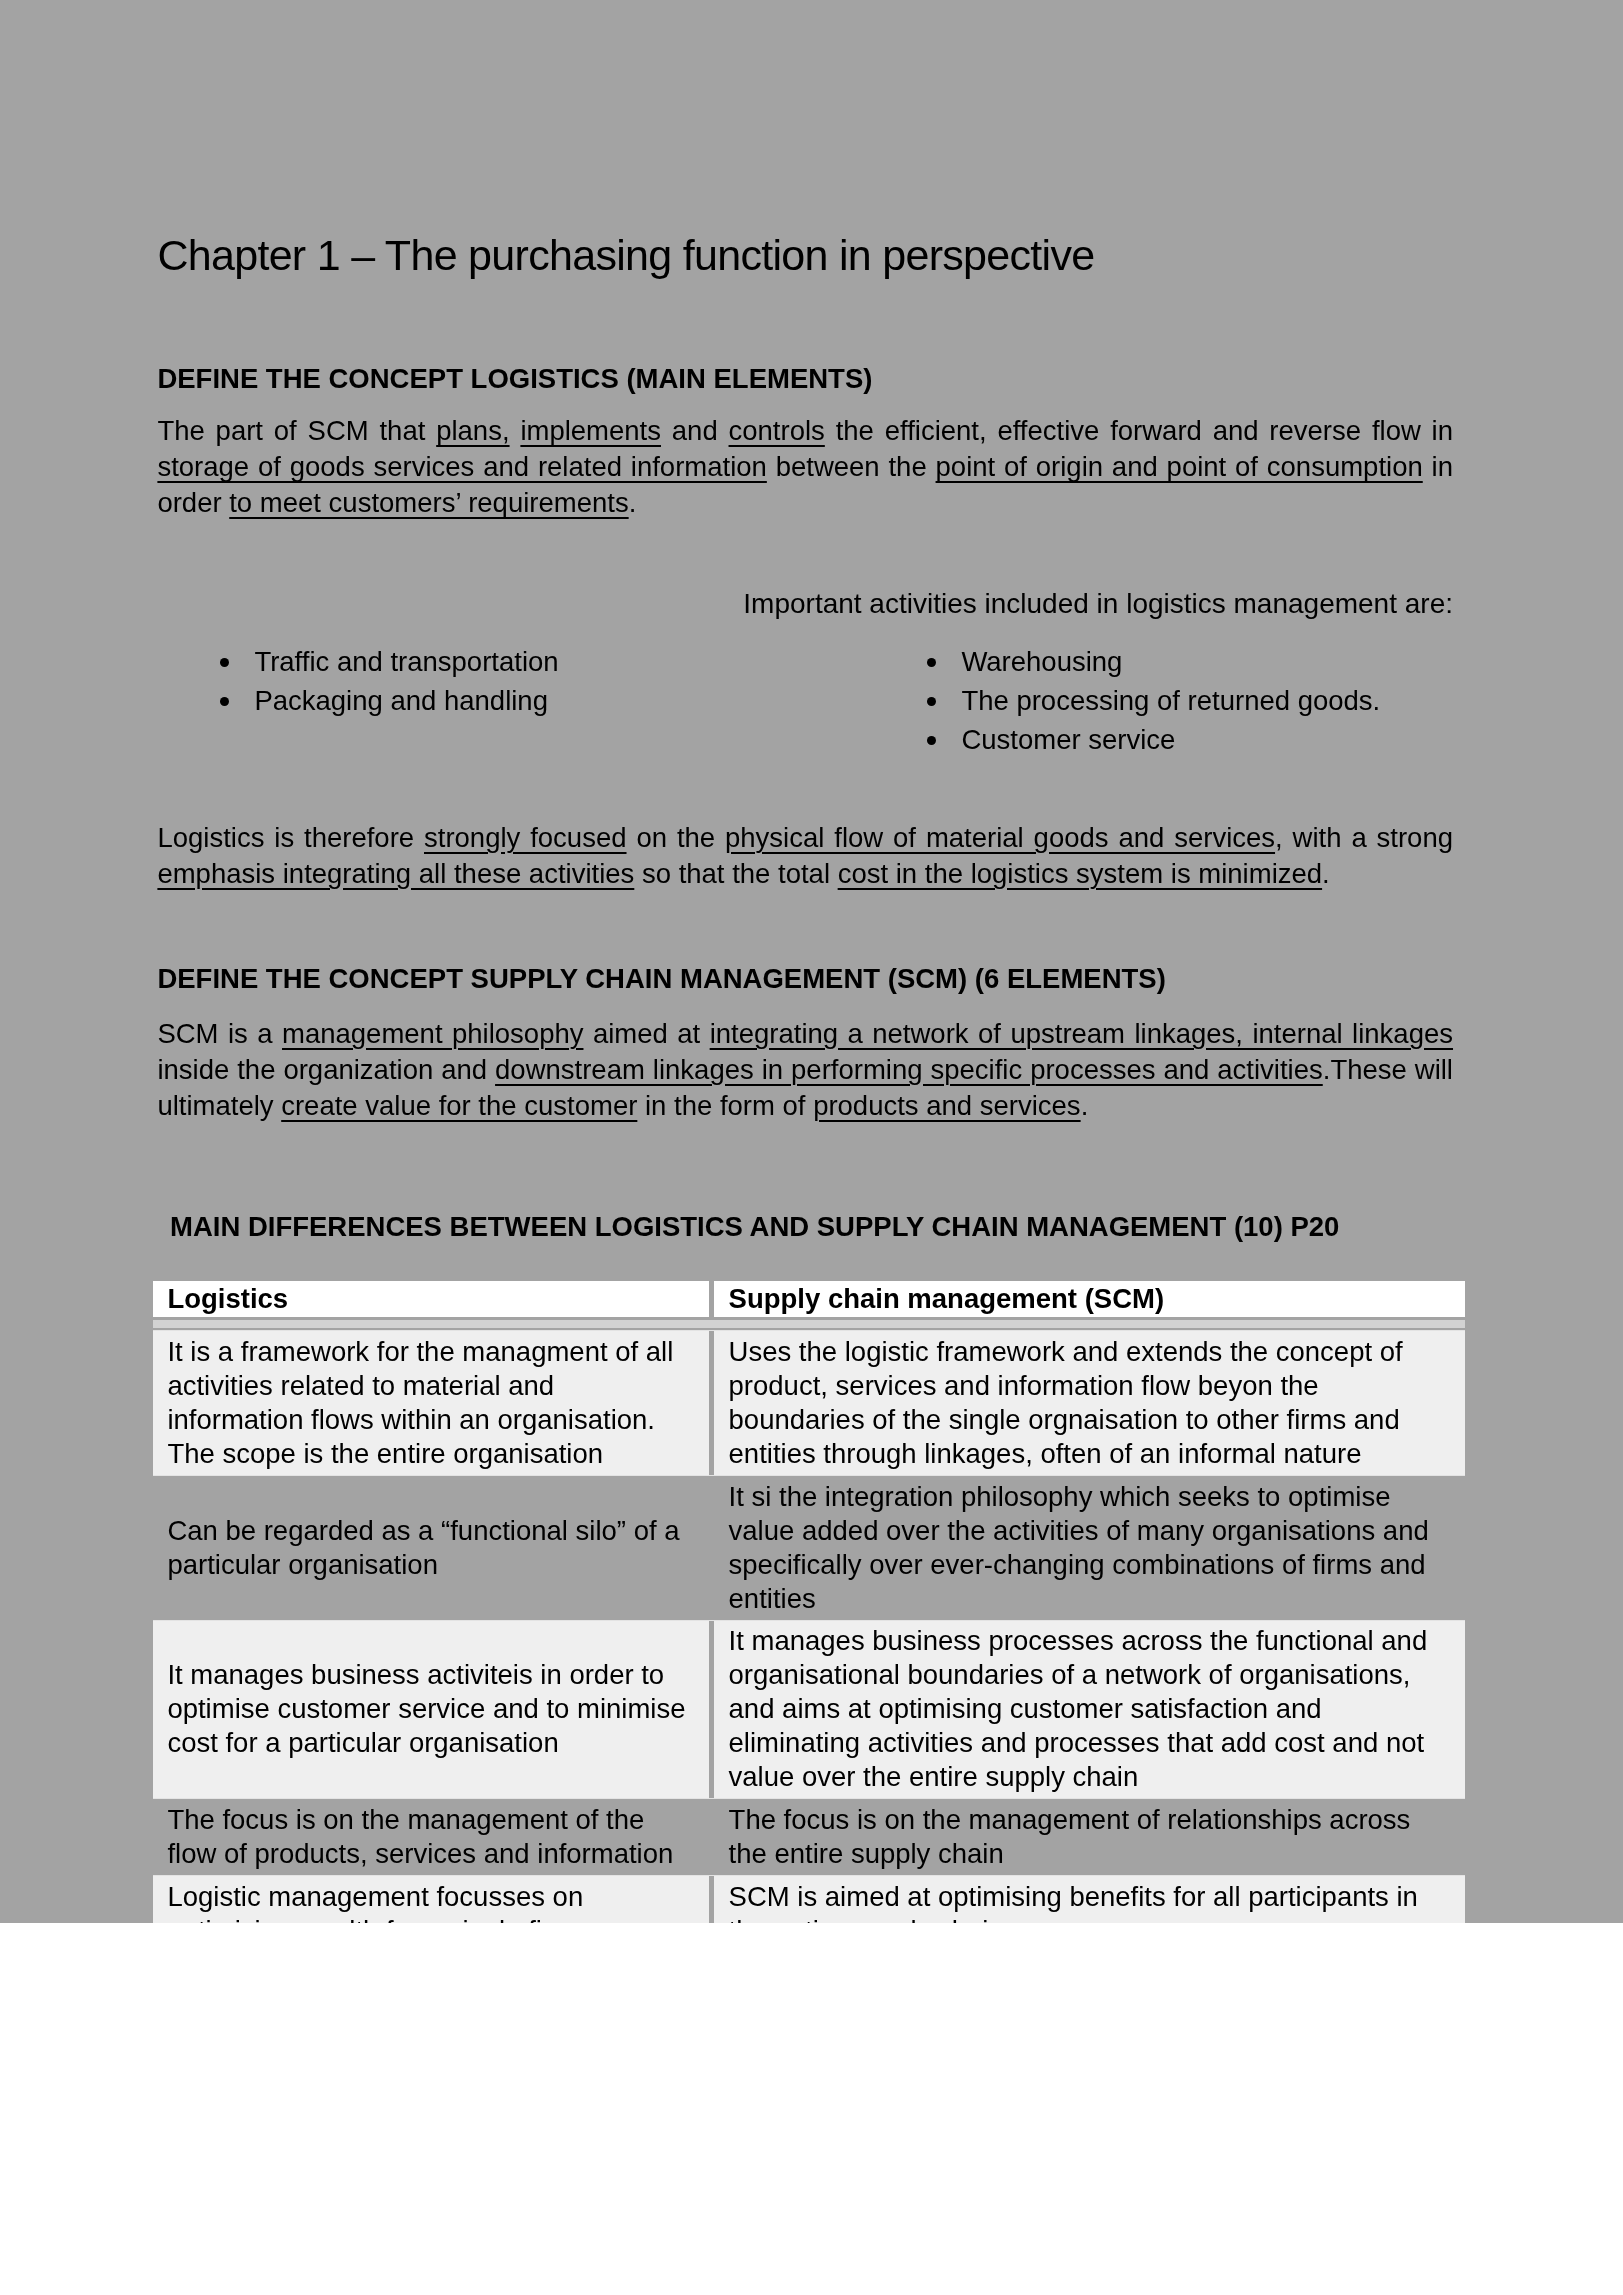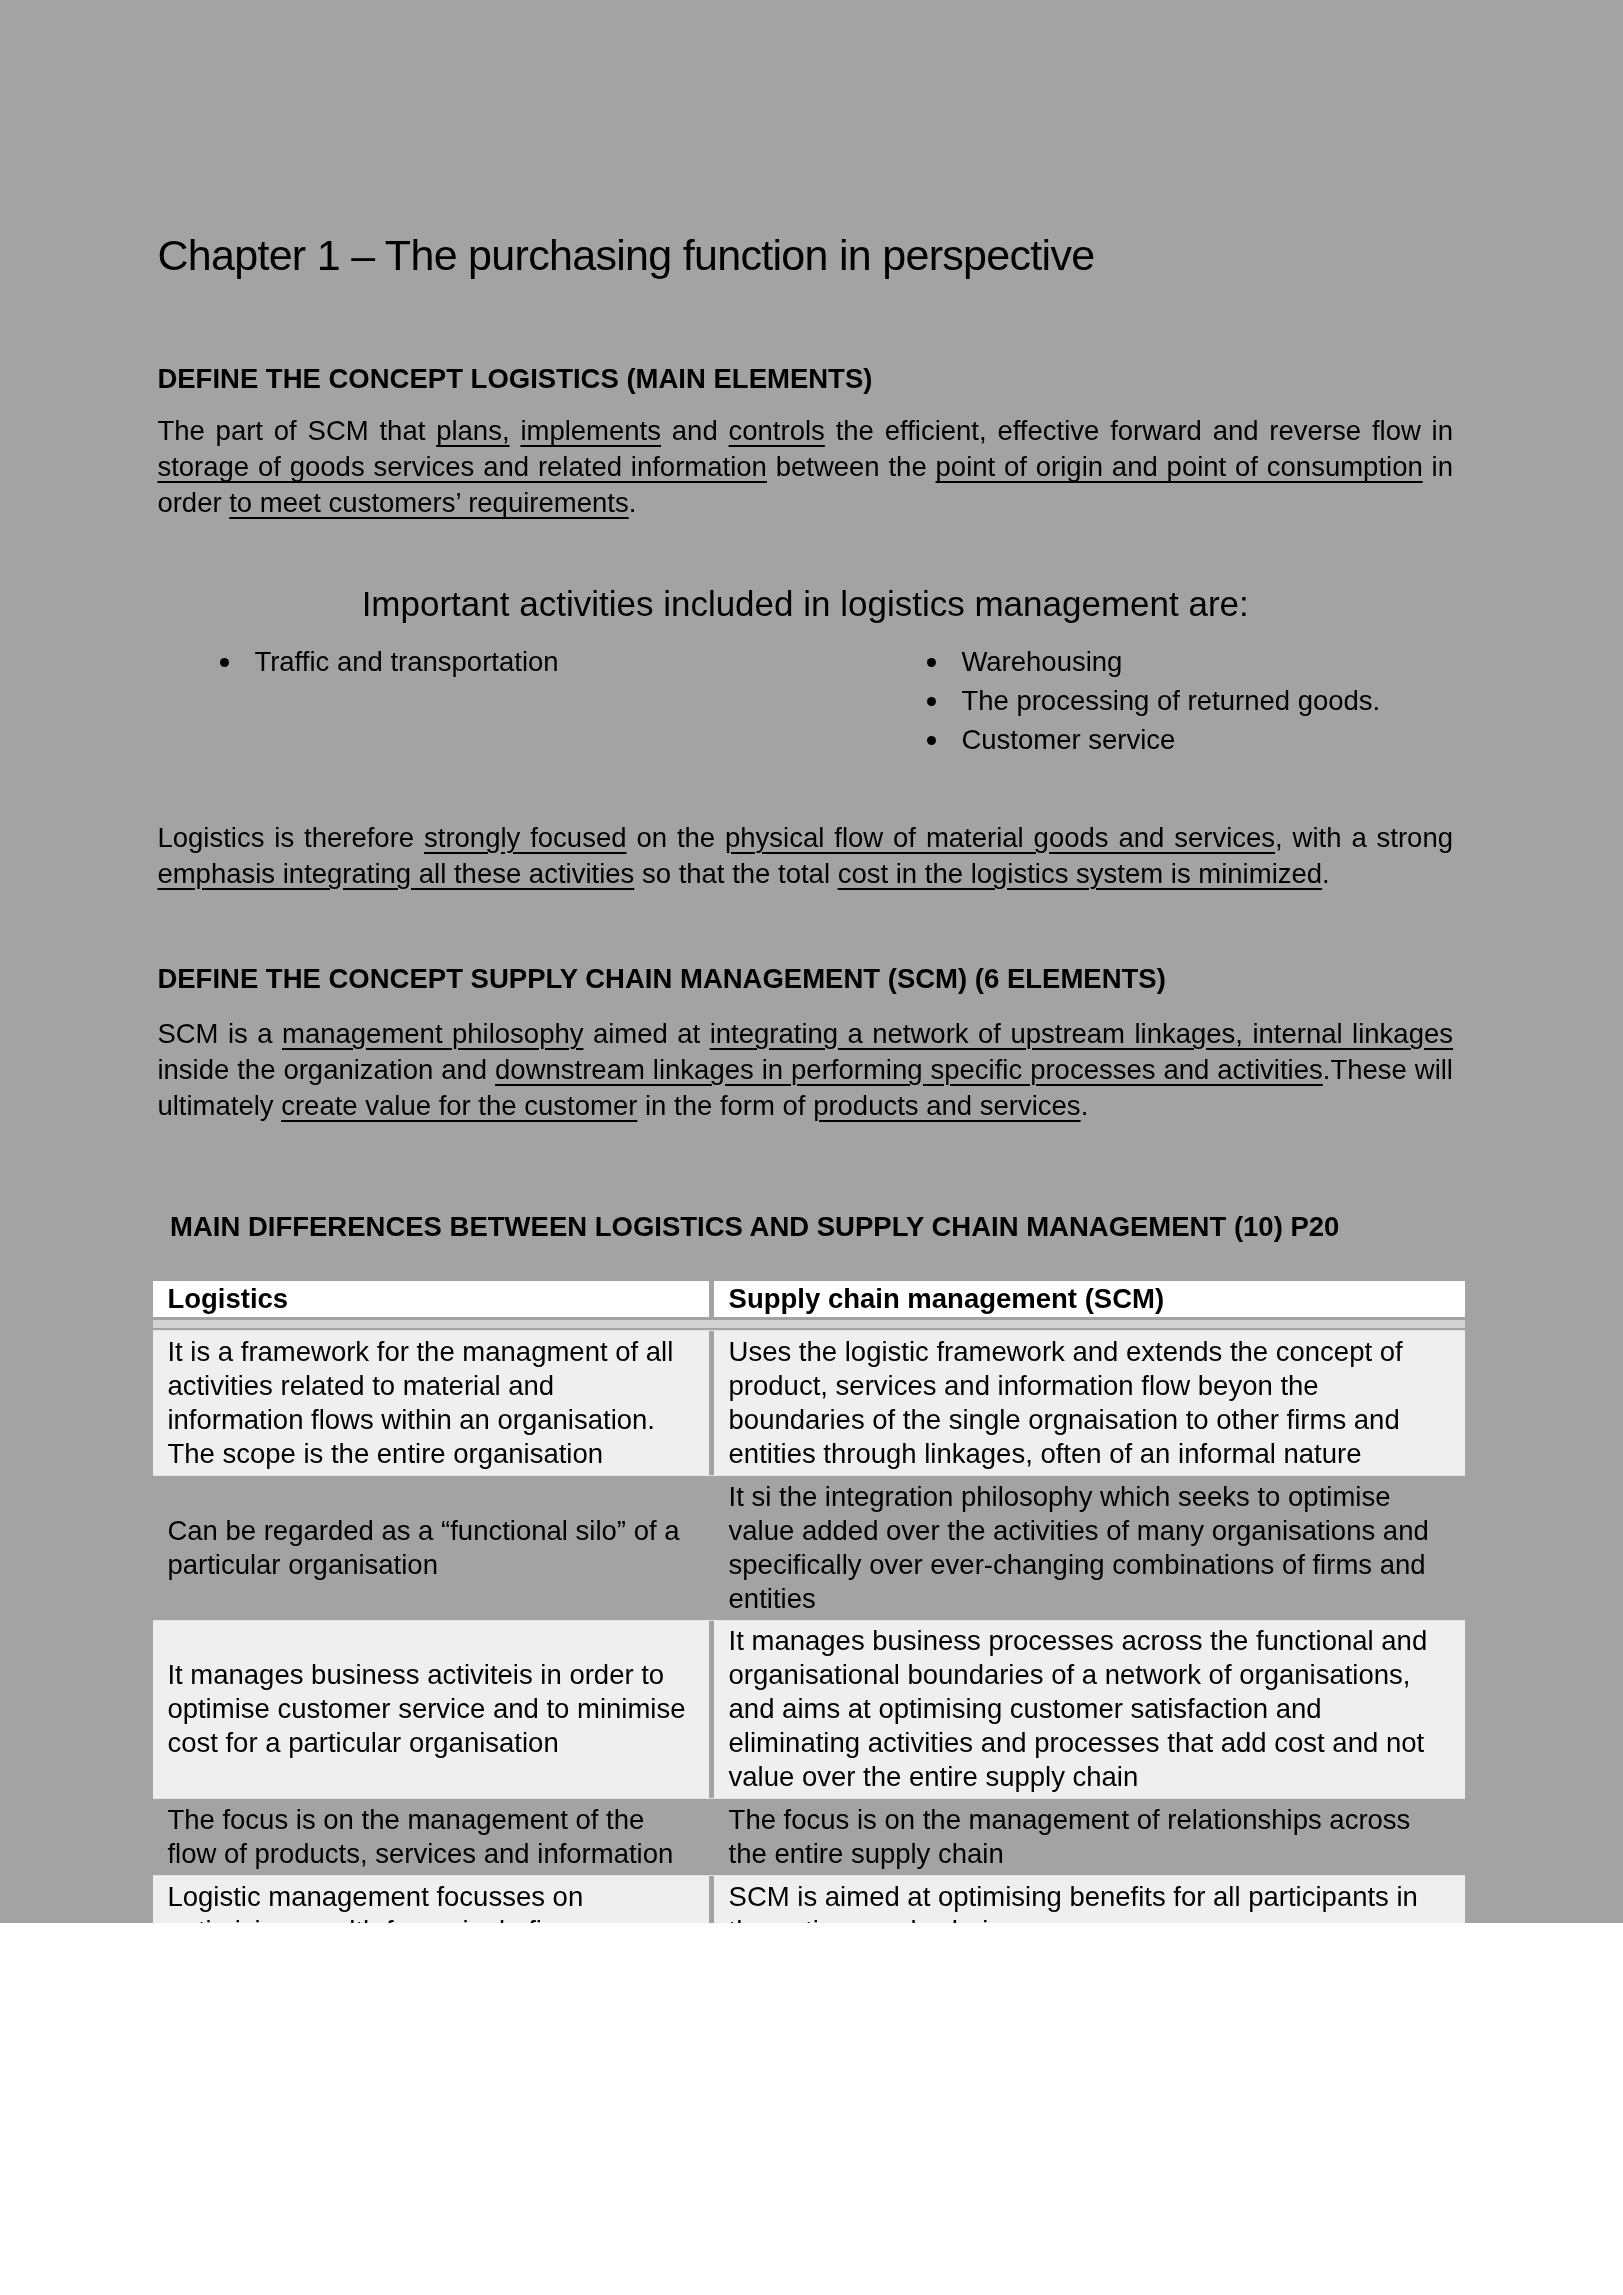--- a/index.html
+++ b/index.html
@@ -44,24 +44,24 @@
   .para.mb105 { margin-bottom: 69px; }
   .para.mb130 { margin-bottom: 85px; }
 
   .u {
     text-decoration: underline;
     text-decoration-thickness: 2px;
     text-underline-offset: 4.6px;
   }
 
   .intro {
-    font-size: 35px;
+    font-size: 28px;
     line-height: 36px;
     margin: 0 0 6.5px 16.4px;
-    text-align: center;
+    text-align: right;
   }
 
   .bullets {
     display: grid;
     grid-template-columns: 707px auto;
     margin: 0 0 43px 16.4px;
   }
   .bullets ul {
     list-style: none;
     margin: 15px;
@@ -135,20 +135,21 @@
 
     <h2 class="h2">DEFINE THE CONCEPT LOGISTICS (MAIN ELEMENTS)</h2>
 
     <p class="para"><span>The part of SCM that </span><span class="u">plans,</span><span> </span><span class="u">implements</span><span> and </span><span class="u">controls</span><span> the efficient, effective forward and reverse flow in </span><span class="u">storage of goods services and related information</span><span> between the </span><span class="u">point of origin and point of consumption</span><span> in order </span><span class="u">to meet customers’ requirements</span><span>.</span></p>
 
     <p class="intro">Important activities included in logistics management are:</p>
 
     <div class="bullets">
       <ul>
         <li><span class="dot"></span><span>Traffic and transportation</span></li>
+        <li><span class="dot"></span><span>Packaging and handling</span></li>
       </ul>
       <ul>
         <li><span class="dot"></span><span>Warehousing</span></li>
         <li><span class="dot"></span><span>The processing of returned goods.</span></li>
         <li><span class="dot"></span><span>Customer service</span></li>
       </ul>
     </div>
 
     <p class="para mb105"><span>Logistics is therefore </span><span class="u">strongly focused</span><span> on the </span><span class="u">physical flow of material goods and services</span><span>, with a strong </span><span class="u">emphasis integrating all these activities</span><span> so that the total </span><span class="u">cost in the logistics system is minimized</span><span>.</span></p>
 

